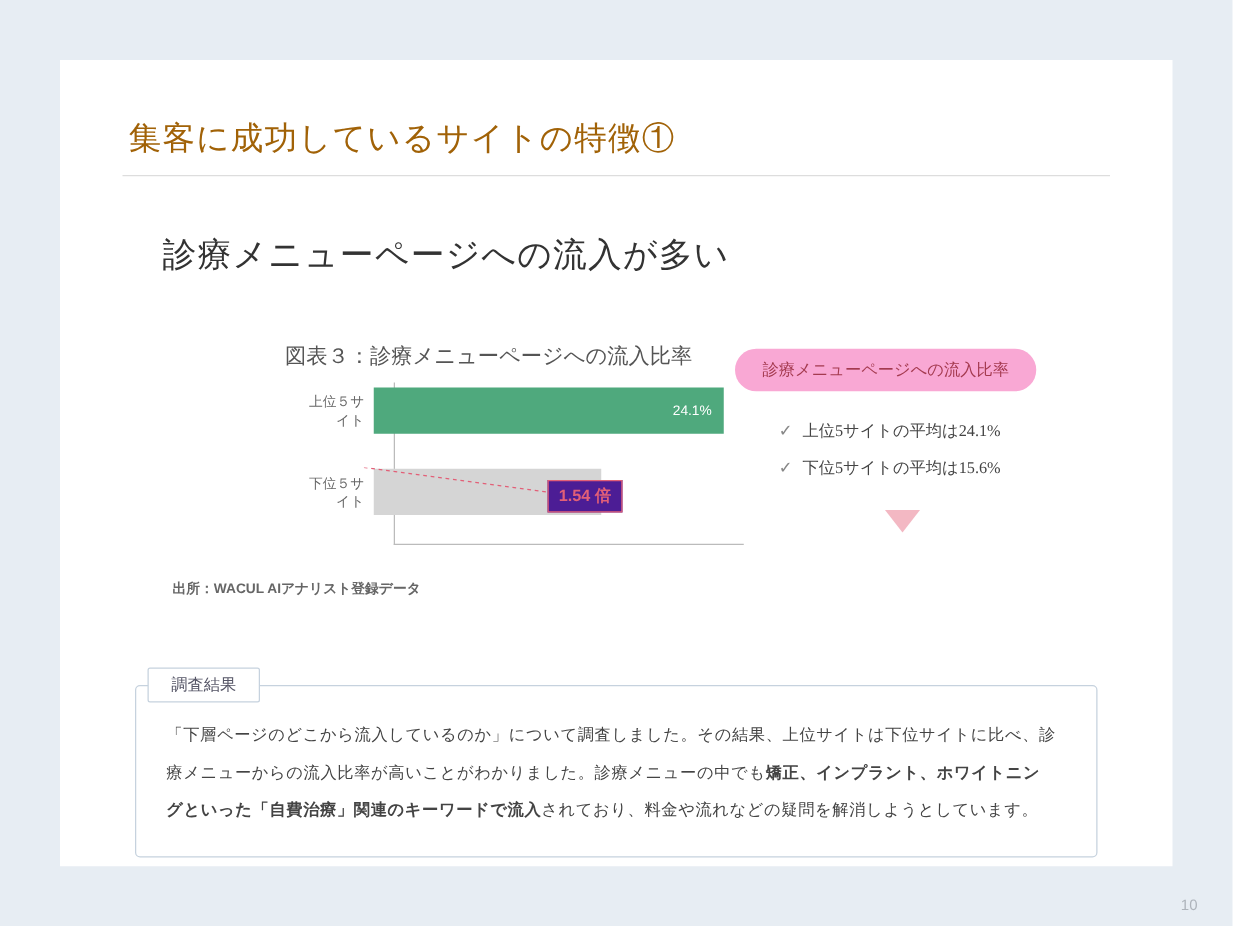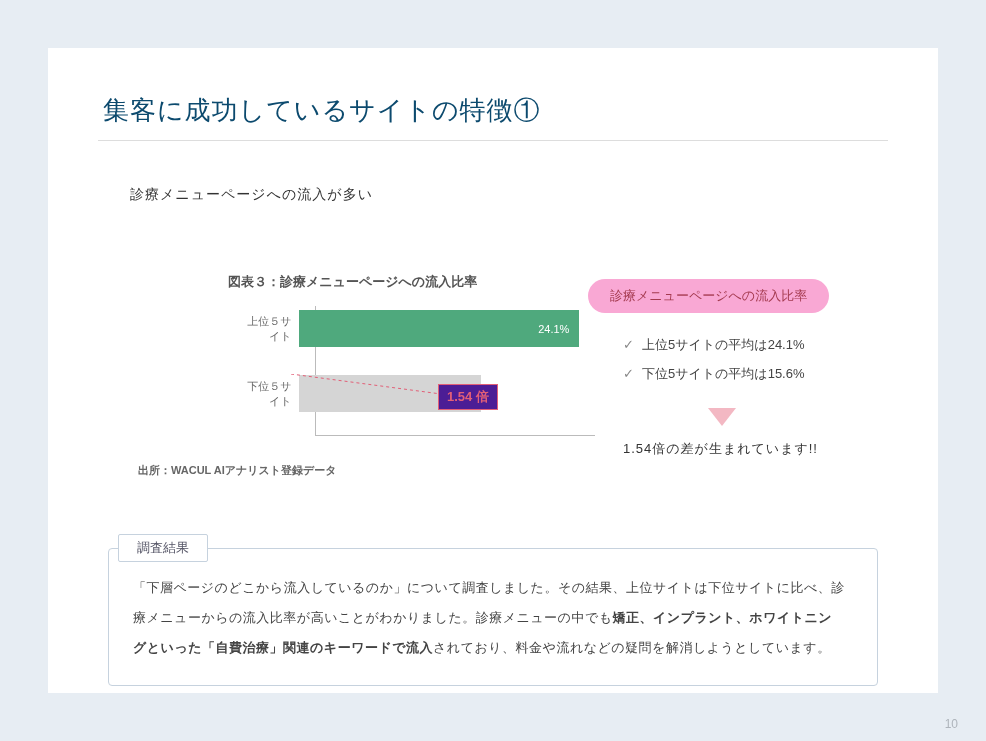--- a/index.html
+++ b/index.html
@@ -24,47 +24,47 @@
     bottom: 10px;
     font-size: 12px;
     color: #aeb4bb;
   }
   .title {
     position: absolute;
     left: 55px;
     top: 45px;
     font-size: 26px;
     font-weight: 400;
-    color: #0c4a6e;
+    color: #a16207;
     letter-spacing: 1px;
   }
   .title-rule {
     position: absolute;
     left: 50px;
     top: 92px;
     width: 790px;
     height: 1px;
     background: #ddd;
   }
   .subhead {
     position: absolute;
     left: 82px;
     top: 138px;
-    font-size: 14px;
+    font-size: 27px;
     color: #333;
     letter-spacing: 1px;
   }
 
   
   .chart-title {
     position: absolute;
     left: 180px;
     top: 225px;
-    font-size: 13px;
-    font-weight: 700;
+    font-size: 17px;
+    font-weight: 400;
     color: #555;
   }
   .chart-area {
     position: absolute;
     left: 170px;
     top: 258px;
     width: 300px;
     height: 130px;
     margin-left: 24px;
   }
@@ -140,20 +140,21 @@
     color: #a43a4f;
     font-size: 13px;
   }
   .bullets {
     position: absolute;
     left: 575px;
     top: 283px;
     font-size: 13px;
     color: #444;
     line-height: 2.2;
+    font-family: Liberation Serif, serif;
   }
   .bullets li { list-style: none; }
   .bullets li::before {
     content: "✓";
     color: #888;
     margin-right: 8px;
   }
   .arrow-down {
     position: absolute;
     left: 660px;
@@ -244,21 +245,20 @@
   <div class="ratio-box">1.54 倍</div>
 
   <div class="source">出所：WACUL AIアナリスト登録データ</div>
 
   <div class="pill">診療メニューページへの流入比率</div>
   <ul class="bullets">
     <li>上位5サイトの平均は24.1%</li>
     <li>下位5サイトの平均は15.6%</li>
   </ul>
   <div class="arrow-down"></div>
-  <div class="diff-line">1.54倍の差が生まれています!!</div>
 
   <div class="find-label">調査結果</div>
   <div class="find-box">
     <span>「下層ページのどこから流入しているのか」について調査しました。その結果、上位サイトは下位サイトに比べ、診療メニューからの流入比率が高いことがわかりました。診療メニューの中でも</span><b>矯正、インプラント、ホワイトニングといった「自費治療」関連のキーワードで流入</b><span>されており、料金や流れなどの疑問を解消しようとしています。</span>
   </div>
 
 </div>
 
 <div class="page-num">10</div>
 

